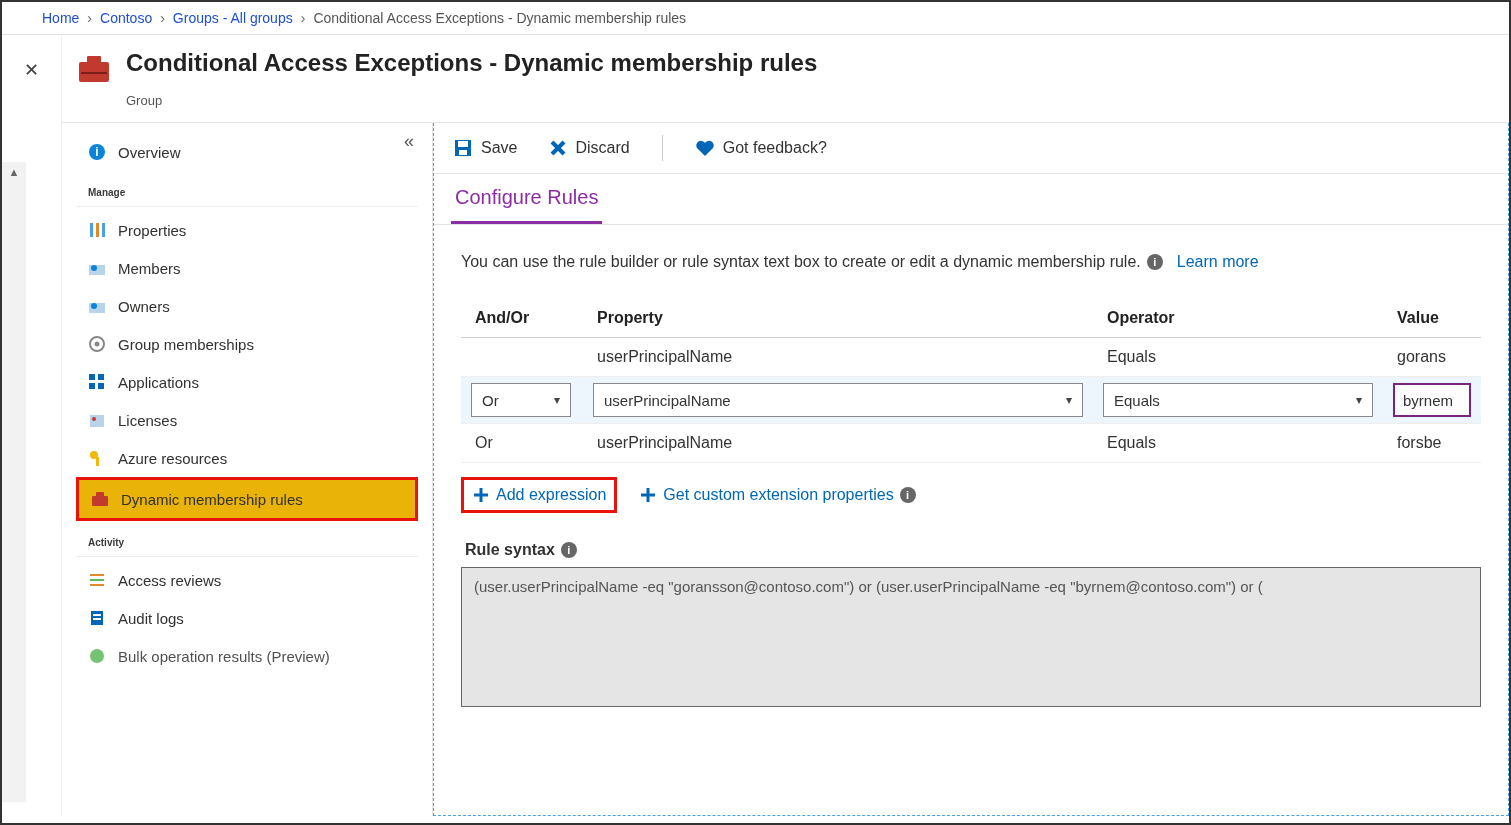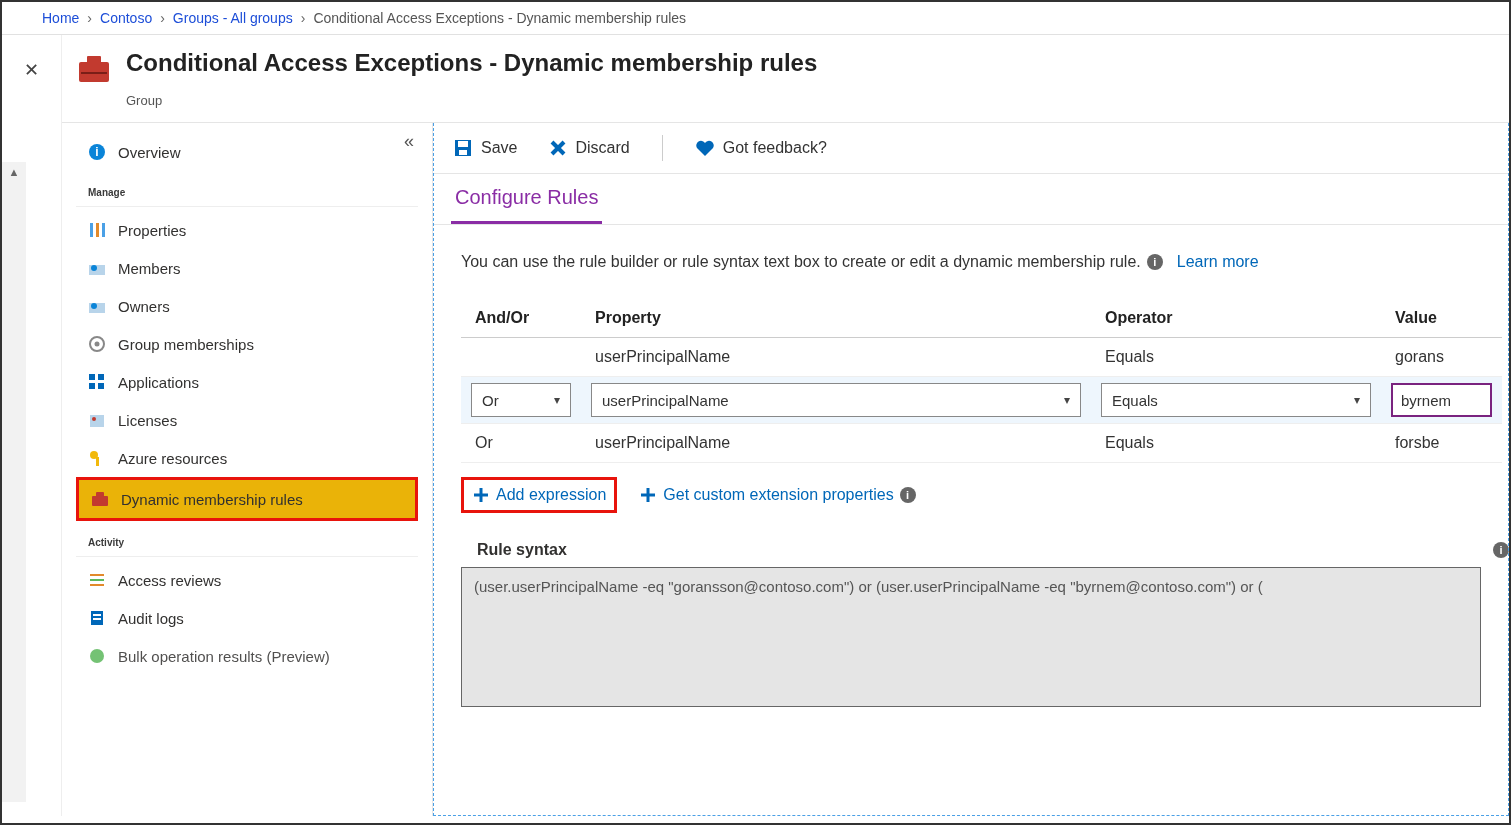--- a/index.html
+++ b/index.html
@@ -37,24 +37,24 @@
   .intro a { color:#0067b8; text-decoration:none; margin-left:8px; }
   .info-icon { width:16px;height:16px; border-radius:50%; background:#666; color:#fff; font-size:11px; display:inline-flex;align-items:center;justify-content:center; font-weight:bold; }
   table.rules { width: 1020px; border-collapse: collapse; font-size:16px; }
   table.rules th { text-align:left; font-weight:600; padding: 10px 14px; border-bottom:1px solid #ccc; color:#222; }
   table.rules td { padding: 10px 14px; color:#333; border-bottom:1px solid #eee; }
   tr.active-row td { background:#eef6fd; padding:6px 10px; }
   .combo { height:34px; border:1px solid #888; background:#fff; display:flex; align-items:center; justify-content:space-between; padding:0 10px; font-size:15px; }
   .combo.andor { width:100px; }
   .combo.property { width:490px; }
   .combo.operator { width:270px; }
-  .valinput { height:34px; border:2px solid #7a237f; background:#fff; padding:0 8px; font-size:15px; width:101px; display:flex;align-items:center; }
+  .valinput { height:34px; border:2px solid #7a237f; background:#fff; padding:0 8px; font-size:15px; width:78px; display:flex;align-items:center; }
   .actions-row { display:flex; gap:14px; margin-top:14px; align-items:center; }
   .link-btn { display:flex; align-items:center; gap:6px; color:#0067b8; font-size:16px; cursor:pointer; padding:6px 8px; }
-  .rule-syntax-label { font-weight:700; font-size:16px; margin:28px 0 8px 16px; display:flex;align-items:center; gap:6px;justify-content:space-between;}
+  .rule-syntax-label { font-weight:700; font-size:16px; margin:28px 0 8px 4px; display:flex;align-items:center; gap:6px;}
   .rule-syntax-box { width:1020px; height:140px; border:1px solid #666; background:#e5e5e5; padding:10px 12px; font-size:15px; color:#555; }
   .chev { font-size:12px; color:#444; }
   svg { display:block; }
   .scroll-gutter { position:absolute; left:0; top:160px; width:24px; height:640px; background:#f2f2f2; }
   .scroll-arrow { width:24px;height:20px; display:flex;align-items:center;justify-content:center; color:#666; font-size:11px; }
 </style>
 </head>
 <body>
 
 <div class="app">

